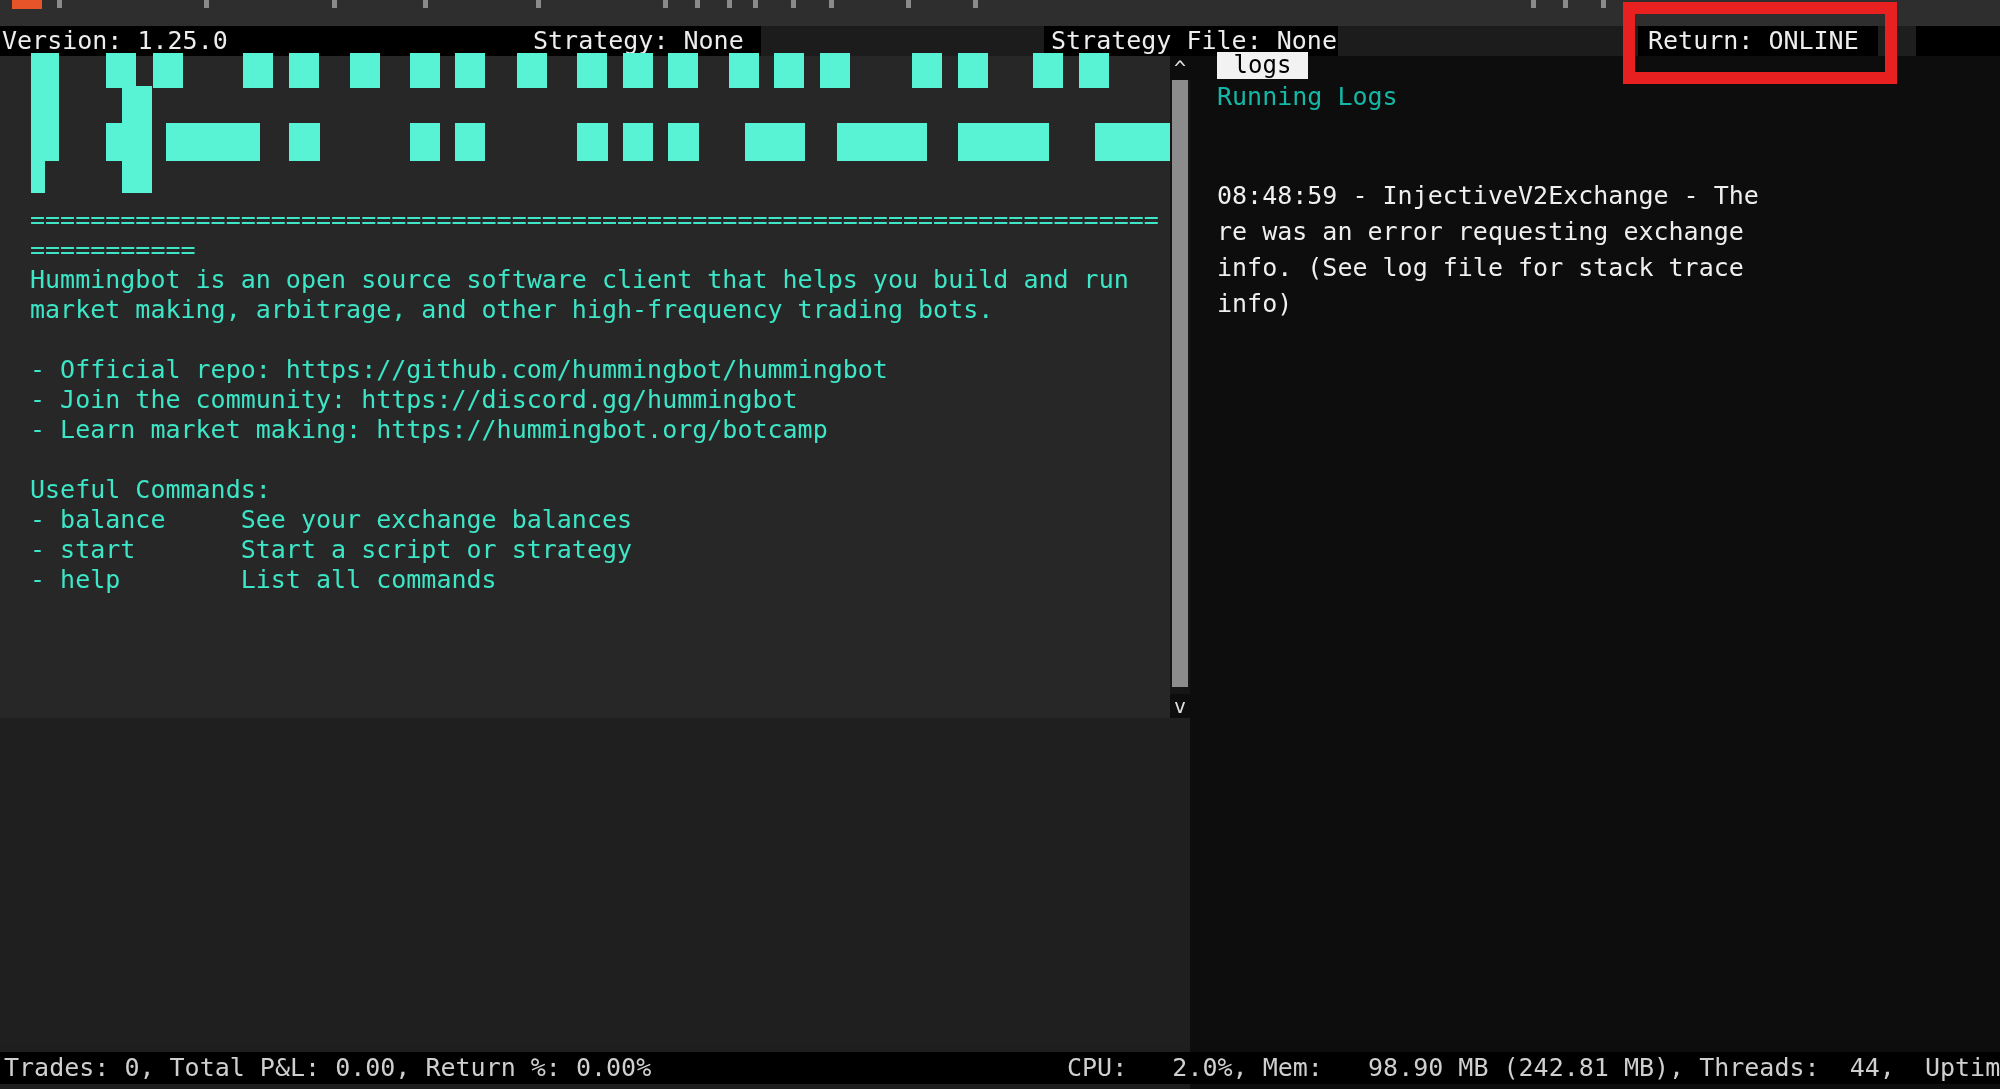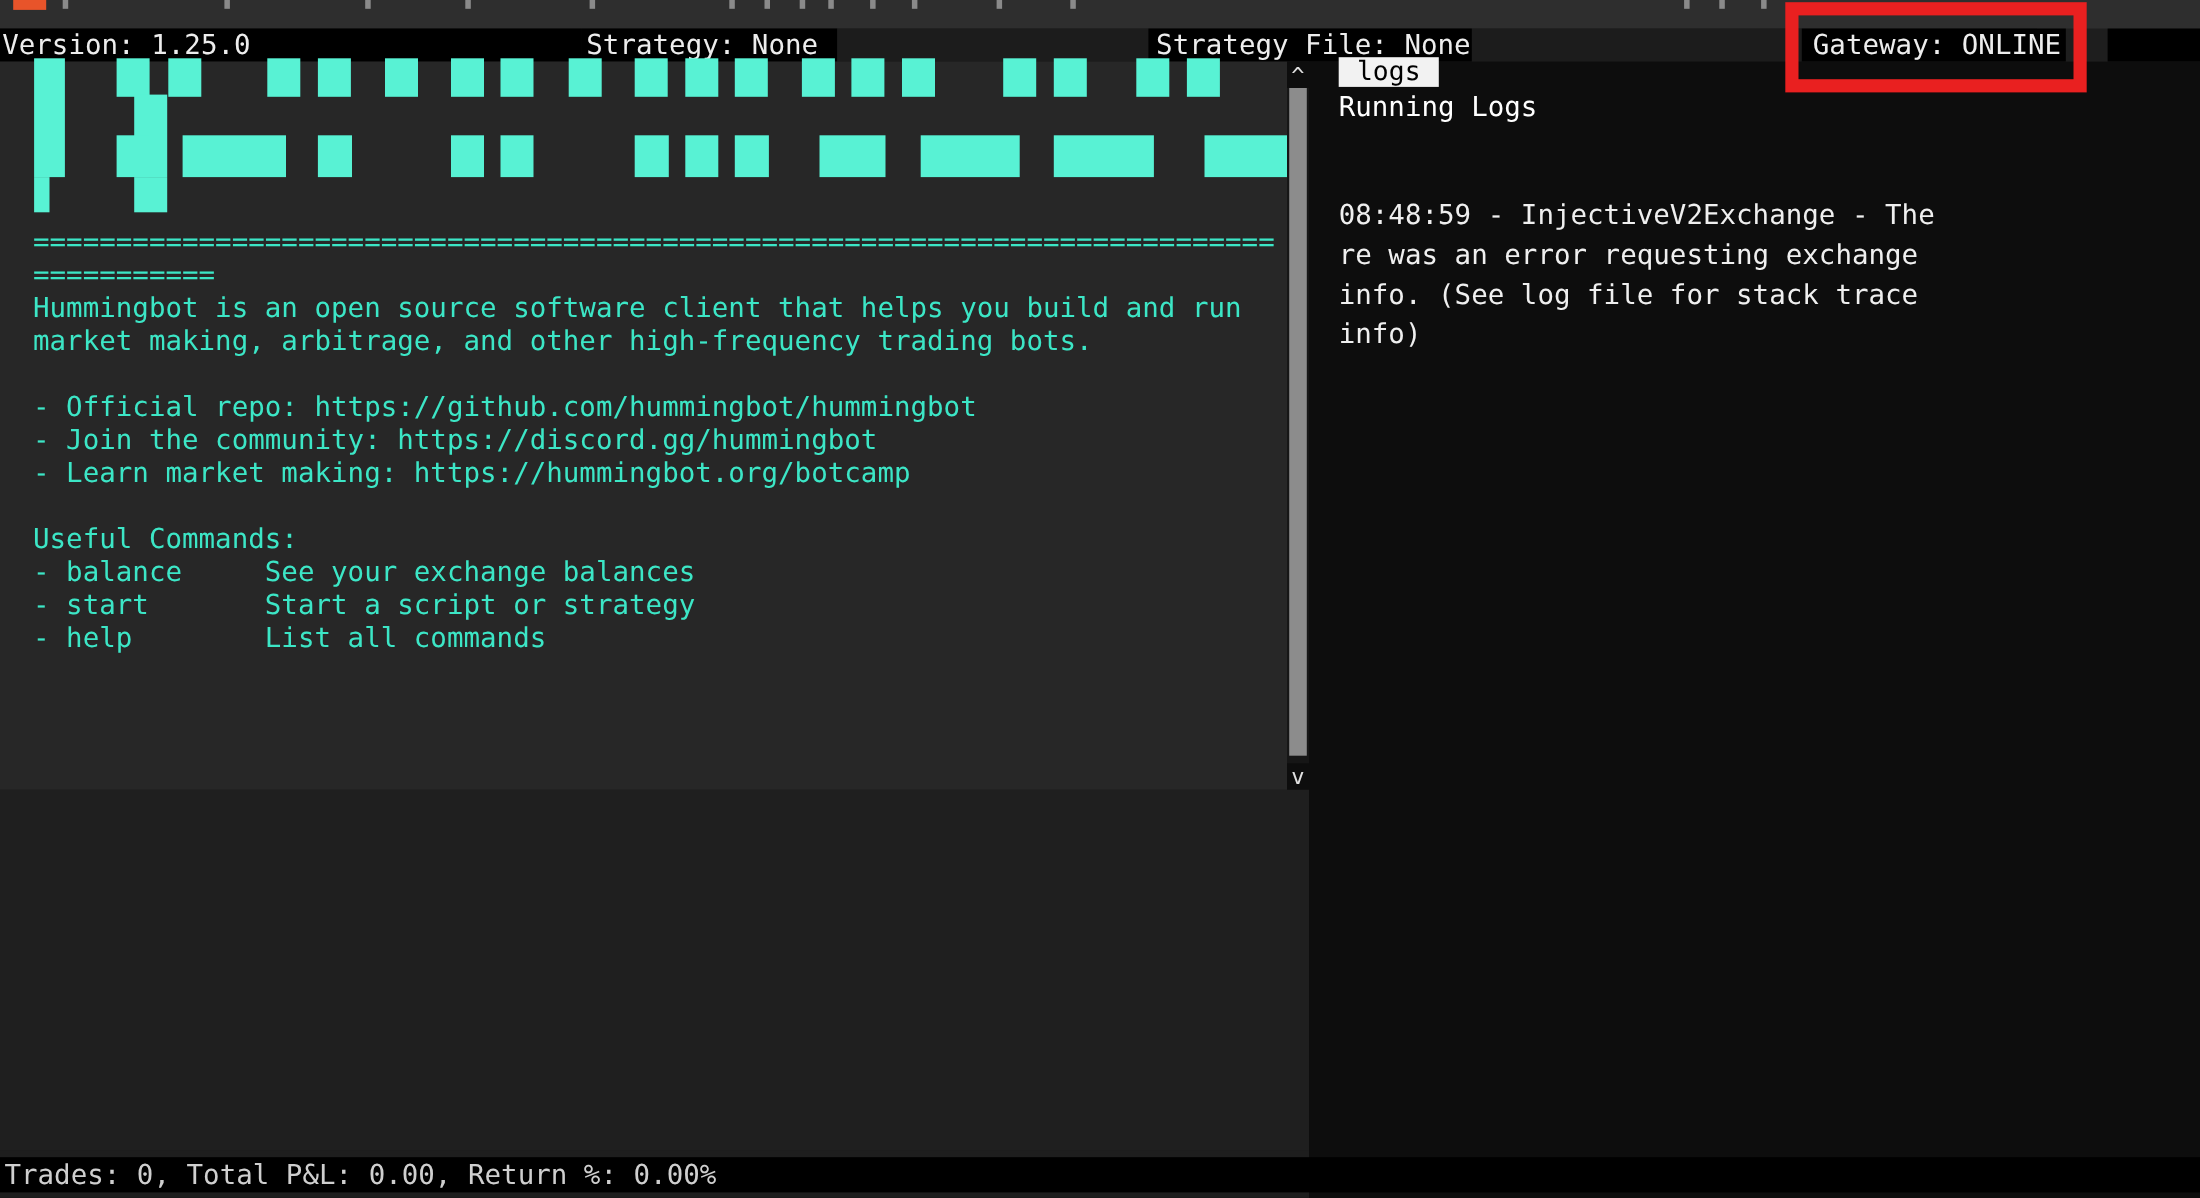--- a/index.html
+++ b/index.html
@@ -28,21 +28,21 @@
   .term-lines { position:absolute; left:30px; top:149px; }
   .tline { font-size:25px; line-height:30px; height:30px; white-space:pre; color:#3ce6c6; }
   
   .scrollbar { position:absolute; left:1170px; top:56px; width:20px; height:662px; background:#161616; }
   .sb-arrow { position:absolute; left:0; width:20px; height:24px; color:#e0e0e0;
               font-size:20px; line-height:24px; text-align:center; background:#0d0d0d; }
   .sb-thumb { position:absolute; left:2px; top:24px; width:16px; height:607px; background:#8c8c8c; }
   
   .logs-tab { position:absolute; left:1217px; top:52px; width:91px; height:27px; background:#f2f2f2;
               color:#000; font-size:24px; line-height:27px; text-align:center; }
-  .logs-title { position:absolute; left:1217px; top:82px; color:#ffffff; font-size:25px; line-height:30px; white-space:pre; }
+  .logs-title { position:absolute; left:1217px; top:82px; color:#14b8a6; font-size:25px; line-height:30px; white-space:pre; }
   .log-entries { position:absolute; left:1217px; top:142px; width:600px; }
   .log-entry { color:#efefef; font-size:25px; }
   .log-entry .lline { line-height:36px; height:36px; white-space:pre; }
   .log-gap { height:36px; }
   
   .statusbar { position:absolute; left:0; top:1052px; width:2000px; height:32px; background:#000;
                color:#cfcfcf; font-size:25px; line-height:32px; }
   .status-left  { position:absolute; left:4px; top:0; white-space:pre; }
   .status-right { position:absolute; left:1067px; top:0; white-space:pre; }
 </style>
@@ -70,21 +70,21 @@
         <div class="tick" style="left: 1531px;"></div>
         <div class="tick" style="left: 1563px;"></div>
         <div class="tick" style="left: 1601px;"></div>
       </div>
   </div>
 
   <div class="headerbar">
     <div class="hblock" style="left:0; width:529px; padding-left:2px;">Version: 1.25.0</div>
     <div class="hblock" style="left:529px; width:232px; padding-left:4px;">Strategy: None</div>
     <div class="hblock" style="left:1044px; width:294px; padding-left:7px;">Strategy File: None</div>
-    <div class="hblock" style="left:1638px; width:240px; padding-left:10px;">Gateway: ONLINE</div>
+    <div class="hblock" style="left:1638px; width:240px; padding-left:10px;">Return: ONLINE</div>
     <div class="hblock" style="left:1916px; width:84px;"></div>
   </div>
 
   <div class="redbox"></div>
 
   <div class="output-pane">
     <div id="logo">
         <div class="logo-block" style="left: 31px; top: -3px; width: 28px; height: 108px;"></div>
         <div class="logo-block" style="left: 31px; top: 105px; width: 14px; height: 32px;"></div>
         <div class="logo-block" style="left: 106px; top: -3px; width: 30px; height: 35px;"></div>
@@ -156,15 +156,16 @@
       <div class="log-entry">
         <div class="lline">08:48:59 - InjectiveV2Exchange - The</div>
         <div class="lline">re was an error requesting exchange</div>
         <div class="lline">info. (See log file for stack trace</div>
         <div class="lline">info)</div>
       </div>
     </div>
 
   <div class="statusbar">
     <div class="status-left">Trades: 0, Total P&amp;L: 0.00, Return %: 0.00%</div>
+    <div class="status-right">CPU:   2.0%, Mem:   98.90 MB (242.81 MB), Threads:  44,  Uptim</div>
   </div>
 
 </div>
 
 </body></html>

